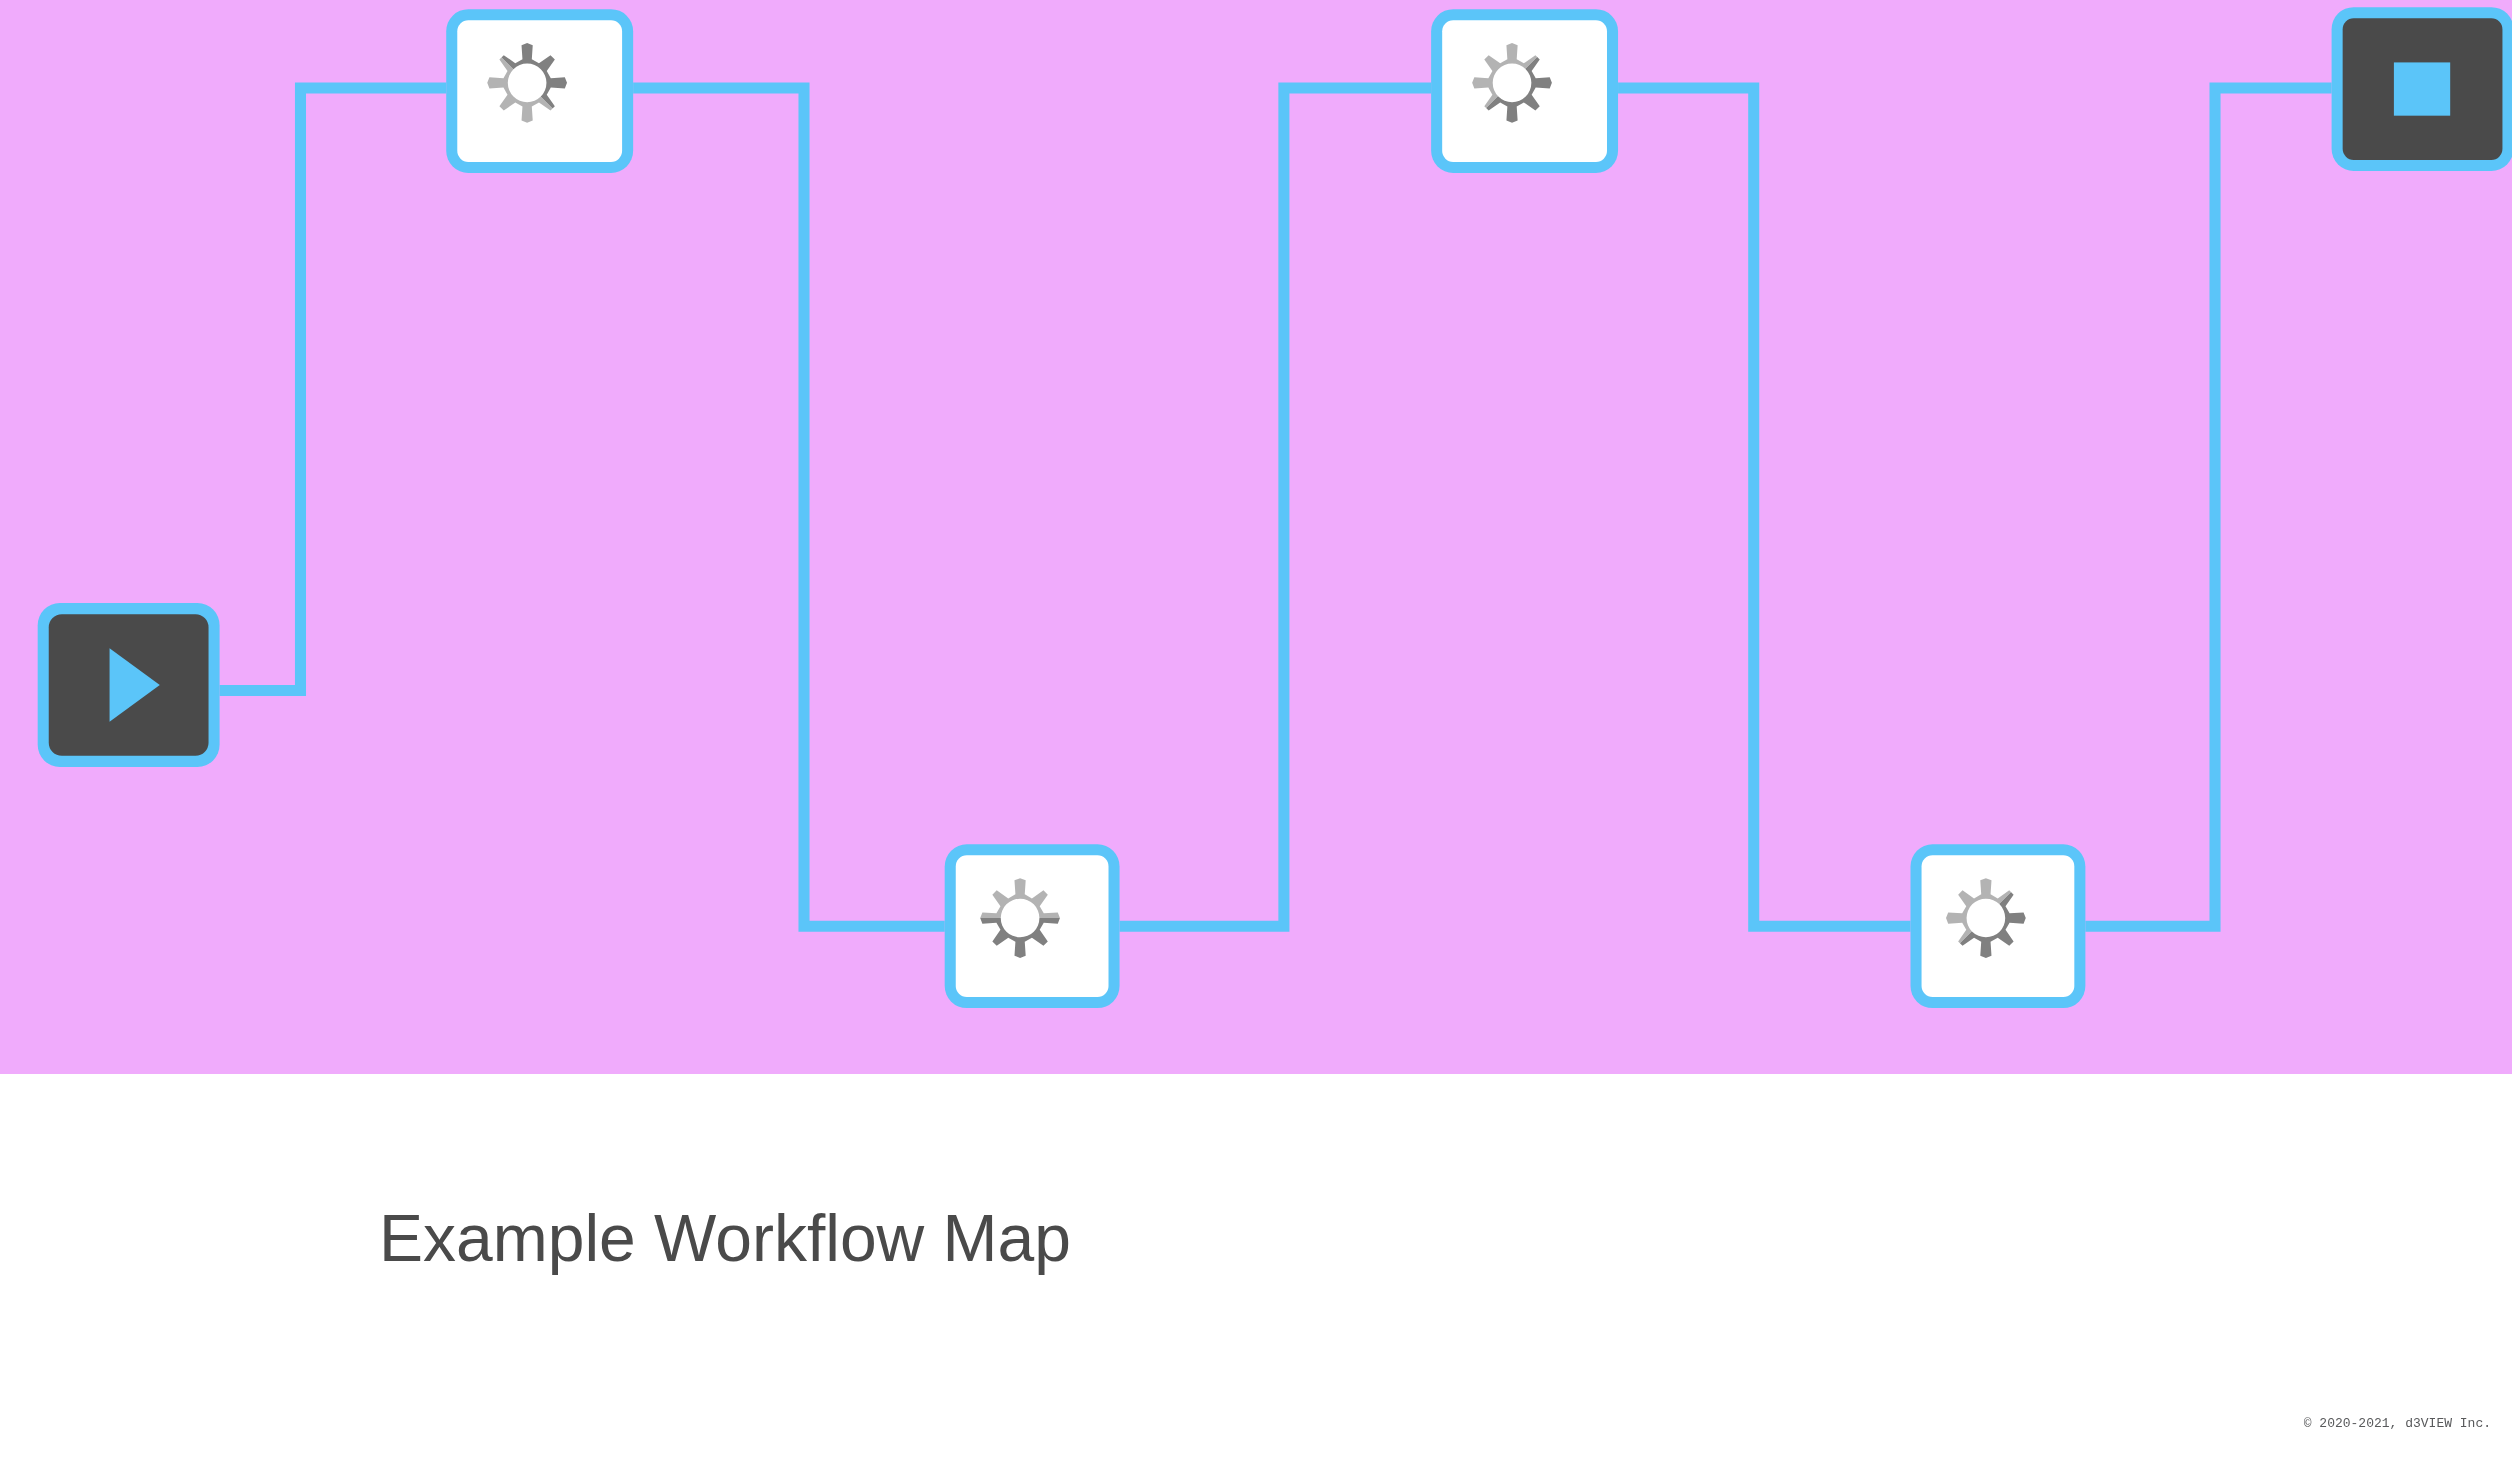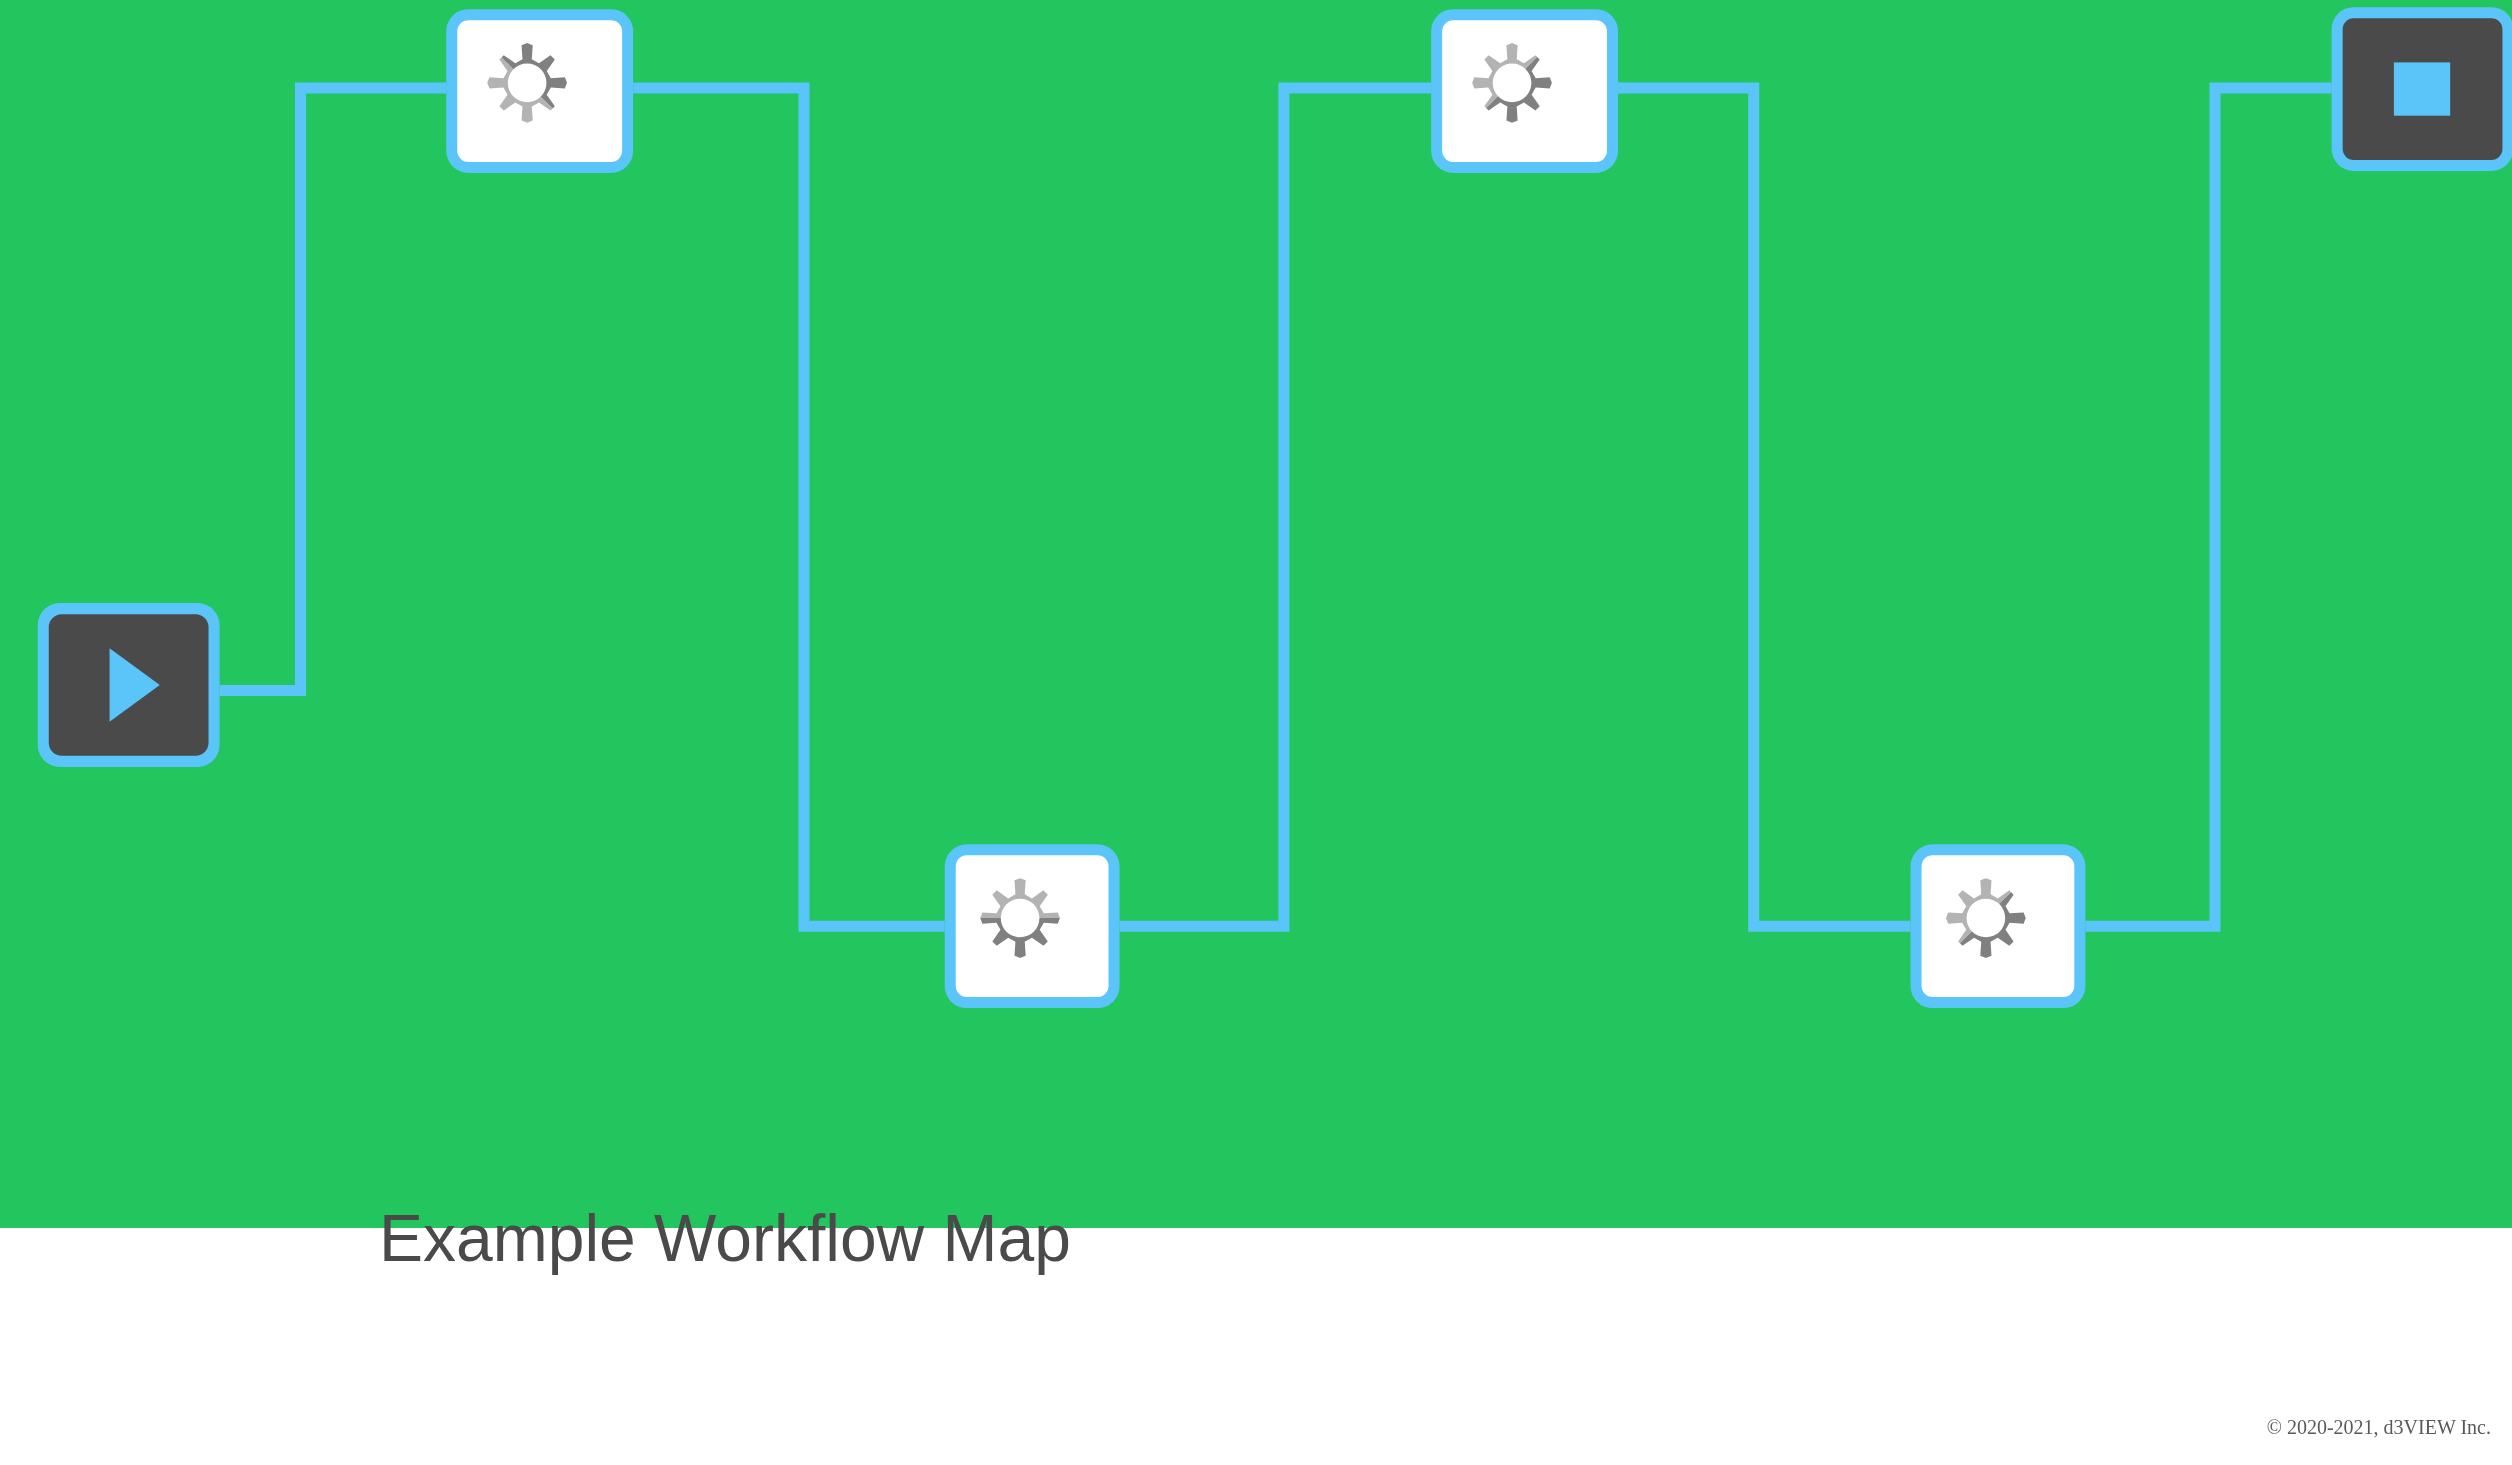--- a/index.html
+++ b/index.html
@@ -12,22 +12,22 @@
     height: 1466px;
     position: relative;
     overflow: hidden;
     font-family: "Liberation Sans", sans-serif;
   }
   #canvas-root {
     position: absolute;
     left: 0;
     top: 0;
     width: 2513px;
-    height: 1228px;
-    background: #22c55e;
+    height: 1074px;
+    background: #f0abfc;
   }
   #workflow-svg {
     position: absolute;
     left: 0;
     top: 0;
     width: 2513px;
     height: 1466px;
     display: block;
   }
   .diagram-title {
@@ -39,22 +39,22 @@
     font-weight: 400;
     color: #4a4a4a;
     letter-spacing: 0px;
     white-space: nowrap;
     line-height: 1.1;
   }
   .copyright-text {
     position: absolute;
     right: 22px;
     top: 1416px;
-    font-family: Liberation Serif, serif;
-    font-size: 20px;
+    font-family: Liberation Mono, monospace;
+    font-size: 13px;
     font-weight: 400;
     color: #58595b;
     white-space: nowrap;
   }
 </style>
 </head>
 <body>
 
 <div id="canvas-root">
 

